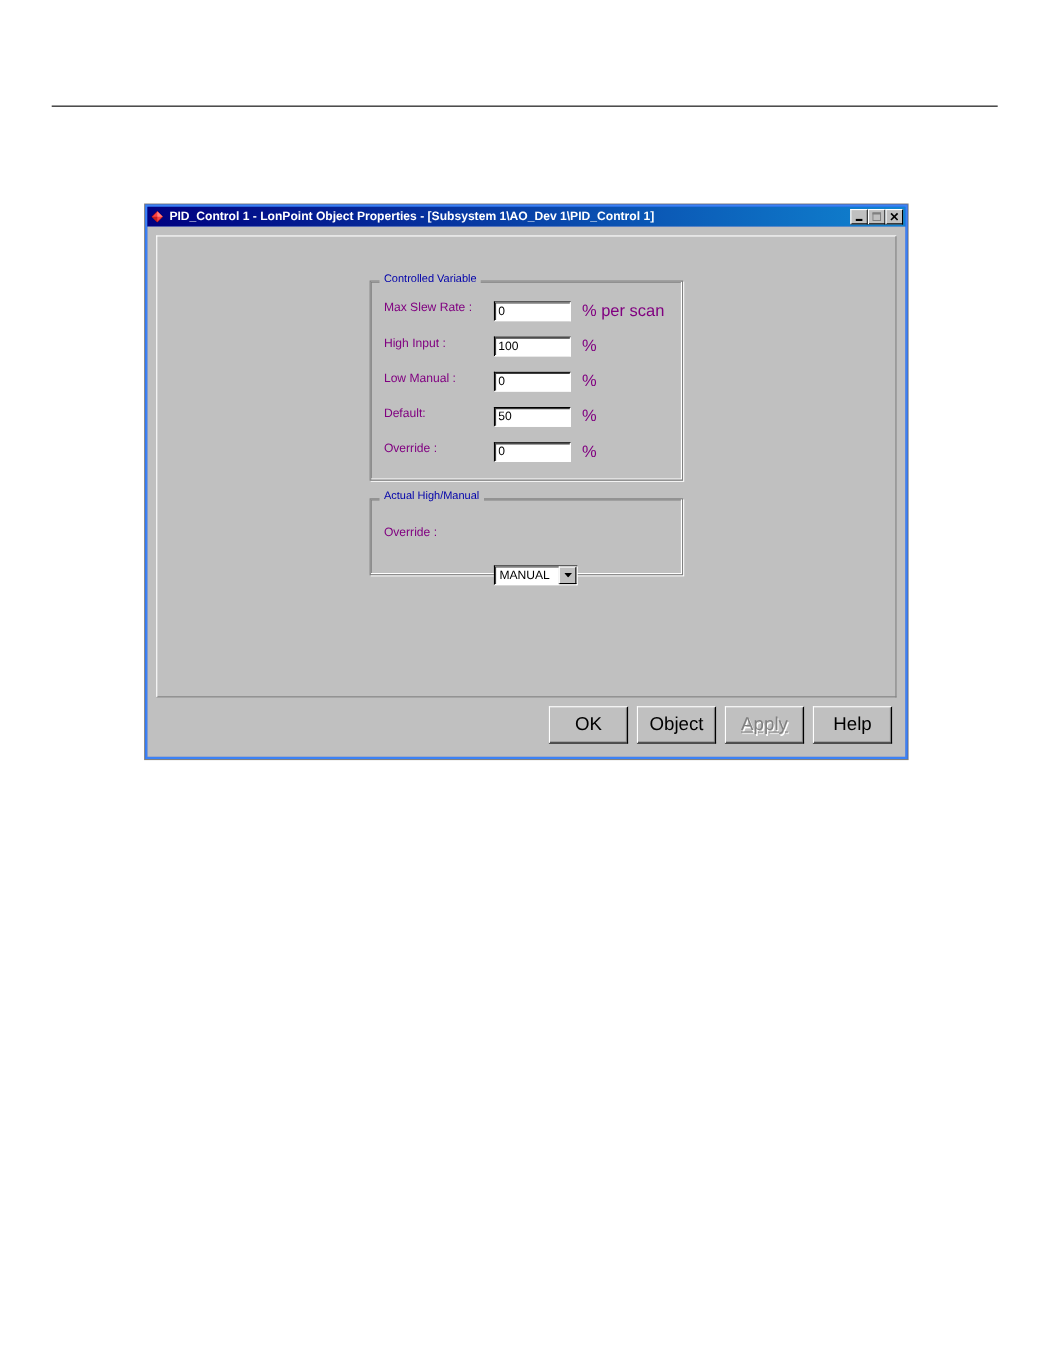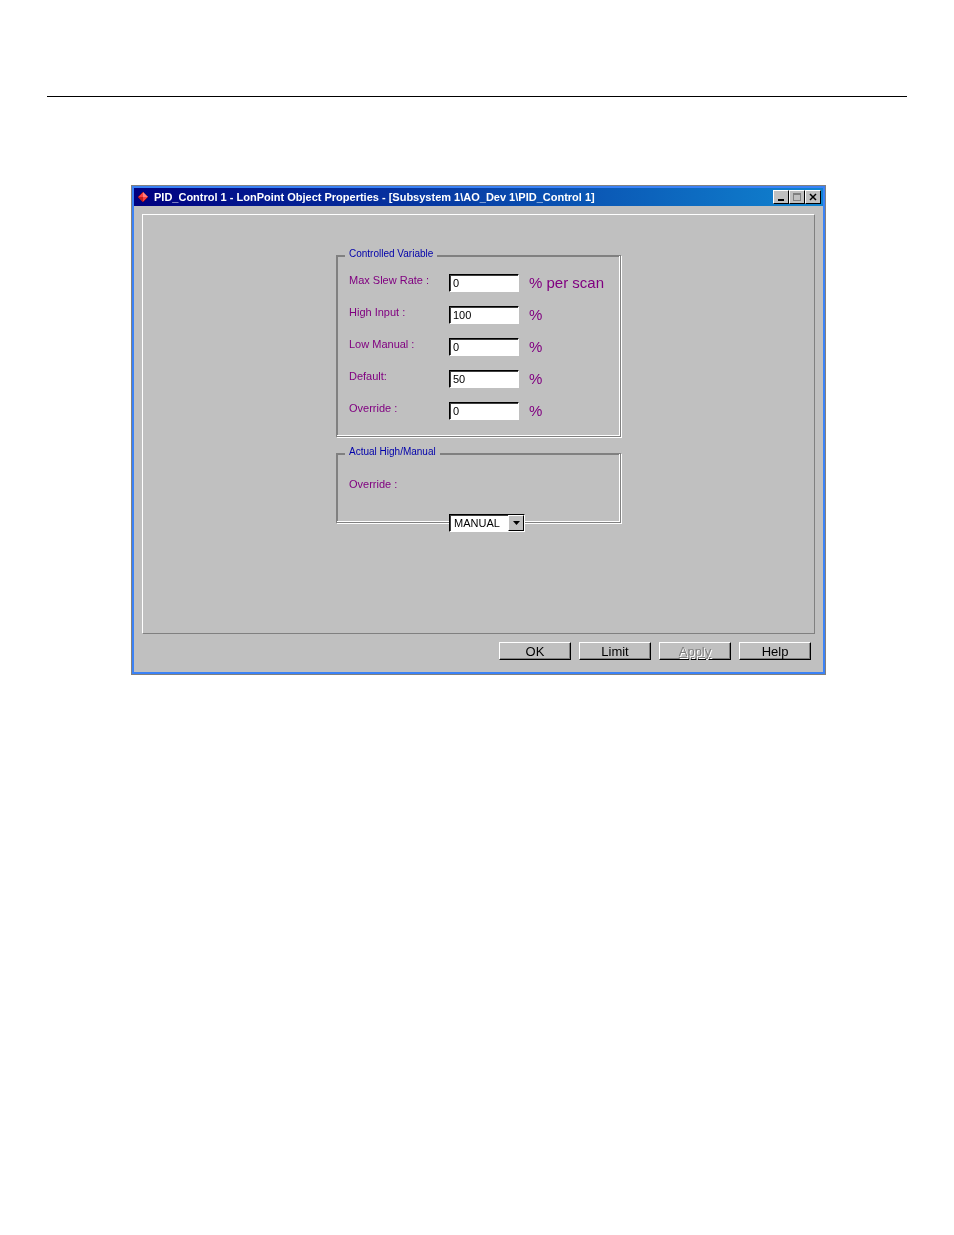--- a/index.html
+++ b/index.html
@@ -194,27 +194,27 @@
       font-size: 7px;
     }
     .dialog-buttons {
       display: flex;
       justify-content: flex-end;
       gap: 8px;
       padding: 8px 4px 4px 4px;
     }
     .dlg-btn {
       width: 72px;
-      height: 18px;
+      height: 34px;
       background: #c0c0c0;
       border: 1px solid #fff;
       border-right-color: #000;
       border-bottom-color: #000;
       box-shadow: inset -1px -1px 0 #808080;
-      font-size: 13px;
+      font-size: 17px;
       font-family: inherit;
       cursor: default;
       text-align: center;
       display: flex;
       align-items: center;
       justify-content: center;
     }
     .dlg-btn.disabled {
       color: #808080;
       text-shadow: 1px 1px 0 #fff;
@@ -309,20 +309,20 @@
                 </svg>
             </span>
           </div>
         </div>
       </div>
 
     </div>
 
     <div class="dialog-buttons">
       <div class="dlg-btn">OK</div>
-      <div class="dlg-btn">Limit</div>
+      <div class="dlg-btn">Object</div>
       <div class="dlg-btn disabled">
           <span class="underline">Apply</span>
         </div>
       <div class="dlg-btn">Help</div>
     </div>
   </div>
 </div>
 
 </body></html>

